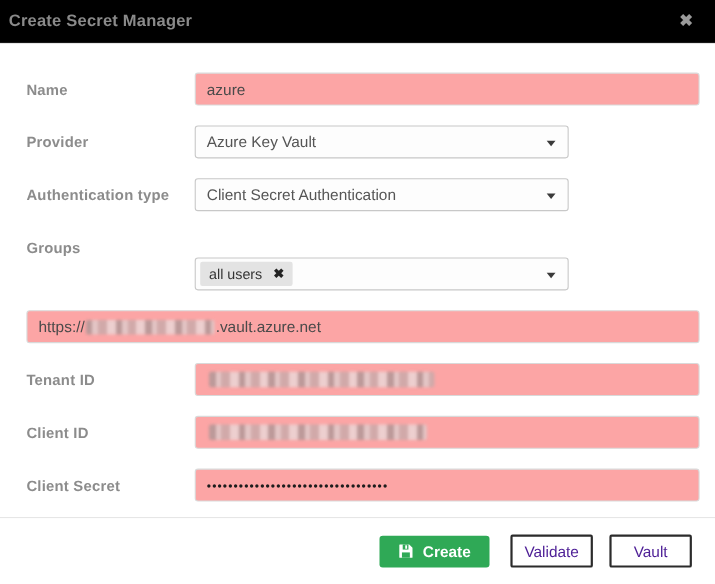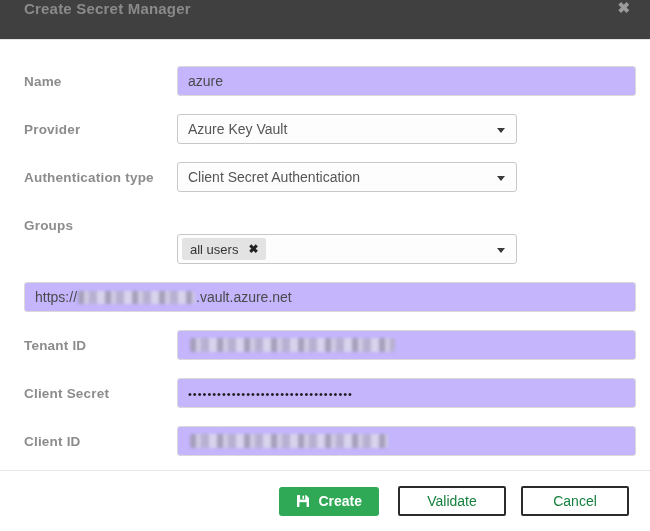--- a/index.html
+++ b/index.html
@@ -10,24 +10,24 @@
     position: relative;
     width: 650px; height: 531px;
     background: #fff;
     box-shadow: 0 0 0 1px #e3e3e3;
     overflow: hidden;
   }
 
   
   .modal-header {
     height: 40px;
-    background: #404040;
+    background: #000000;
     border-bottom: 1px solid #e5e5e5;
-    display: flex; align-items: flex-start;
-    padding: 0 20px 0 24px;
+    display: flex; align-items: center;
+    padding: 0 20px 0 8px;
   }
   .modal-title {
     font-size: 15px; font-weight: bold; color: #8a8a8a;
     letter-spacing: .2px;
     flex: 1;
   }
   .modal-close {
     color: #9b9b9b; font-weight: bold; font-size: 15px;
     cursor: pointer; line-height: 1;
   }
@@ -38,21 +38,21 @@
   .form-label {
     width: 153px; flex: 0 0 153px;
     padding-top: 8px;
     font-size: 13.5px; font-weight: bold; color: #8c8c8c;
     letter-spacing: .2px;
   }
   .form-control-wrap { flex: 1; }
 
   .textbox {
     width: 100%; height: 30px;
-    background: #c4b5fd;
+    background: #fca5a5;
     border: 1px solid #d9d9d9;
     border-radius: 3px;
     font-family: "Liberation Sans", sans-serif;
     font-size: 14px; color: #4a4a4a;
     padding: 0 10px;
     display: flex; align-items: center;
     overflow: hidden; white-space: nowrap;
   }
   input.textbox { display: block; line-height: 28px; outline: none; }
 
@@ -127,24 +127,24 @@
   .btn-create {
     background: #2fa956;
     color: #fff; font-weight: bold;
     border: none; border-radius: 3px;
     height: 29px; padding: 0 17px;
     gap: 8px;
     margin-right: 4px;
   }
   .btn-outline {
     background: #fff;
-    color: #15803d;
+    color: #4c1d95;
     border: 2px solid #2b2b2b;
     border-radius: 2px;
-    height: 30px; width: 108px;
+    height: 30px; width: 75px;
   }
 </style>
 </head>
 <body>
 
 <div class="modal">
 
   <div class="modal-header">
     <div class="modal-title">Create Secret Manager</div>
     <div class="modal-close">✖</div>
@@ -205,48 +205,48 @@
     <div class="form-row">
       <div class="form-label">Tenant ID</div>
       <div class="form-control-wrap">
         <div class="textbox">
           <span class="redacted wide"></span>
         </div>
       </div>
     </div>
 
     <div class="form-row">
+      <div class="form-label">Client ID</div>
+      <div class="form-control-wrap">
+        <div class="textbox">
+          <span class="redacted wide2"></span>
+        </div>
+      </div>
+    </div>
+
+    <div class="form-row">
       <div class="form-label">Client Secret</div>
       <div class="form-control-wrap">
         <div class="textbox">
           <span class="masked">••••••••••••••••••••••••••••••••••</span>
-        </div>
-      </div>
-    </div>
-
-    <div class="form-row">
-      <div class="form-label">Client ID</div>
-      <div class="form-control-wrap">
-        <div class="textbox">
-          <span class="redacted wide2"></span>
         </div>
       </div>
     </div>
 
   </div>
 
   <div class="modal-footer">
     <button class="btn btn-create">
       <span style="display:inline-flex;">
         <svg width="14" height="14" viewBox="0 0 14 14" aria-hidden="true">
           <path d="M1.5 1 H10 L13 4 V12.5 Q13 13 12.5 13 H1.5 Q1 13 1 12.5 V1.5 Q1 1 1.5 1 Z" fill="#ffffff"></path>
           <rect x="4.1" y="1" width="5.2" height="4.6" fill="#2fa956"></rect>
           <rect x="6.4" y="1.7" width="1.7" height="3.2" fill="#ffffff"></rect>
           <rect x="3.4" y="8.2" width="7.2" height="4.8" fill="#2fa956"></rect>
         </svg>
       </span>
       <span>Create</span>
     </button>
     <button class="btn btn-outline">Validate</button>
-    <button class="btn btn-outline">Cancel</button>
+    <button class="btn btn-outline">Vault</button>
   </div>
 
 </div>
 
 </body></html>

